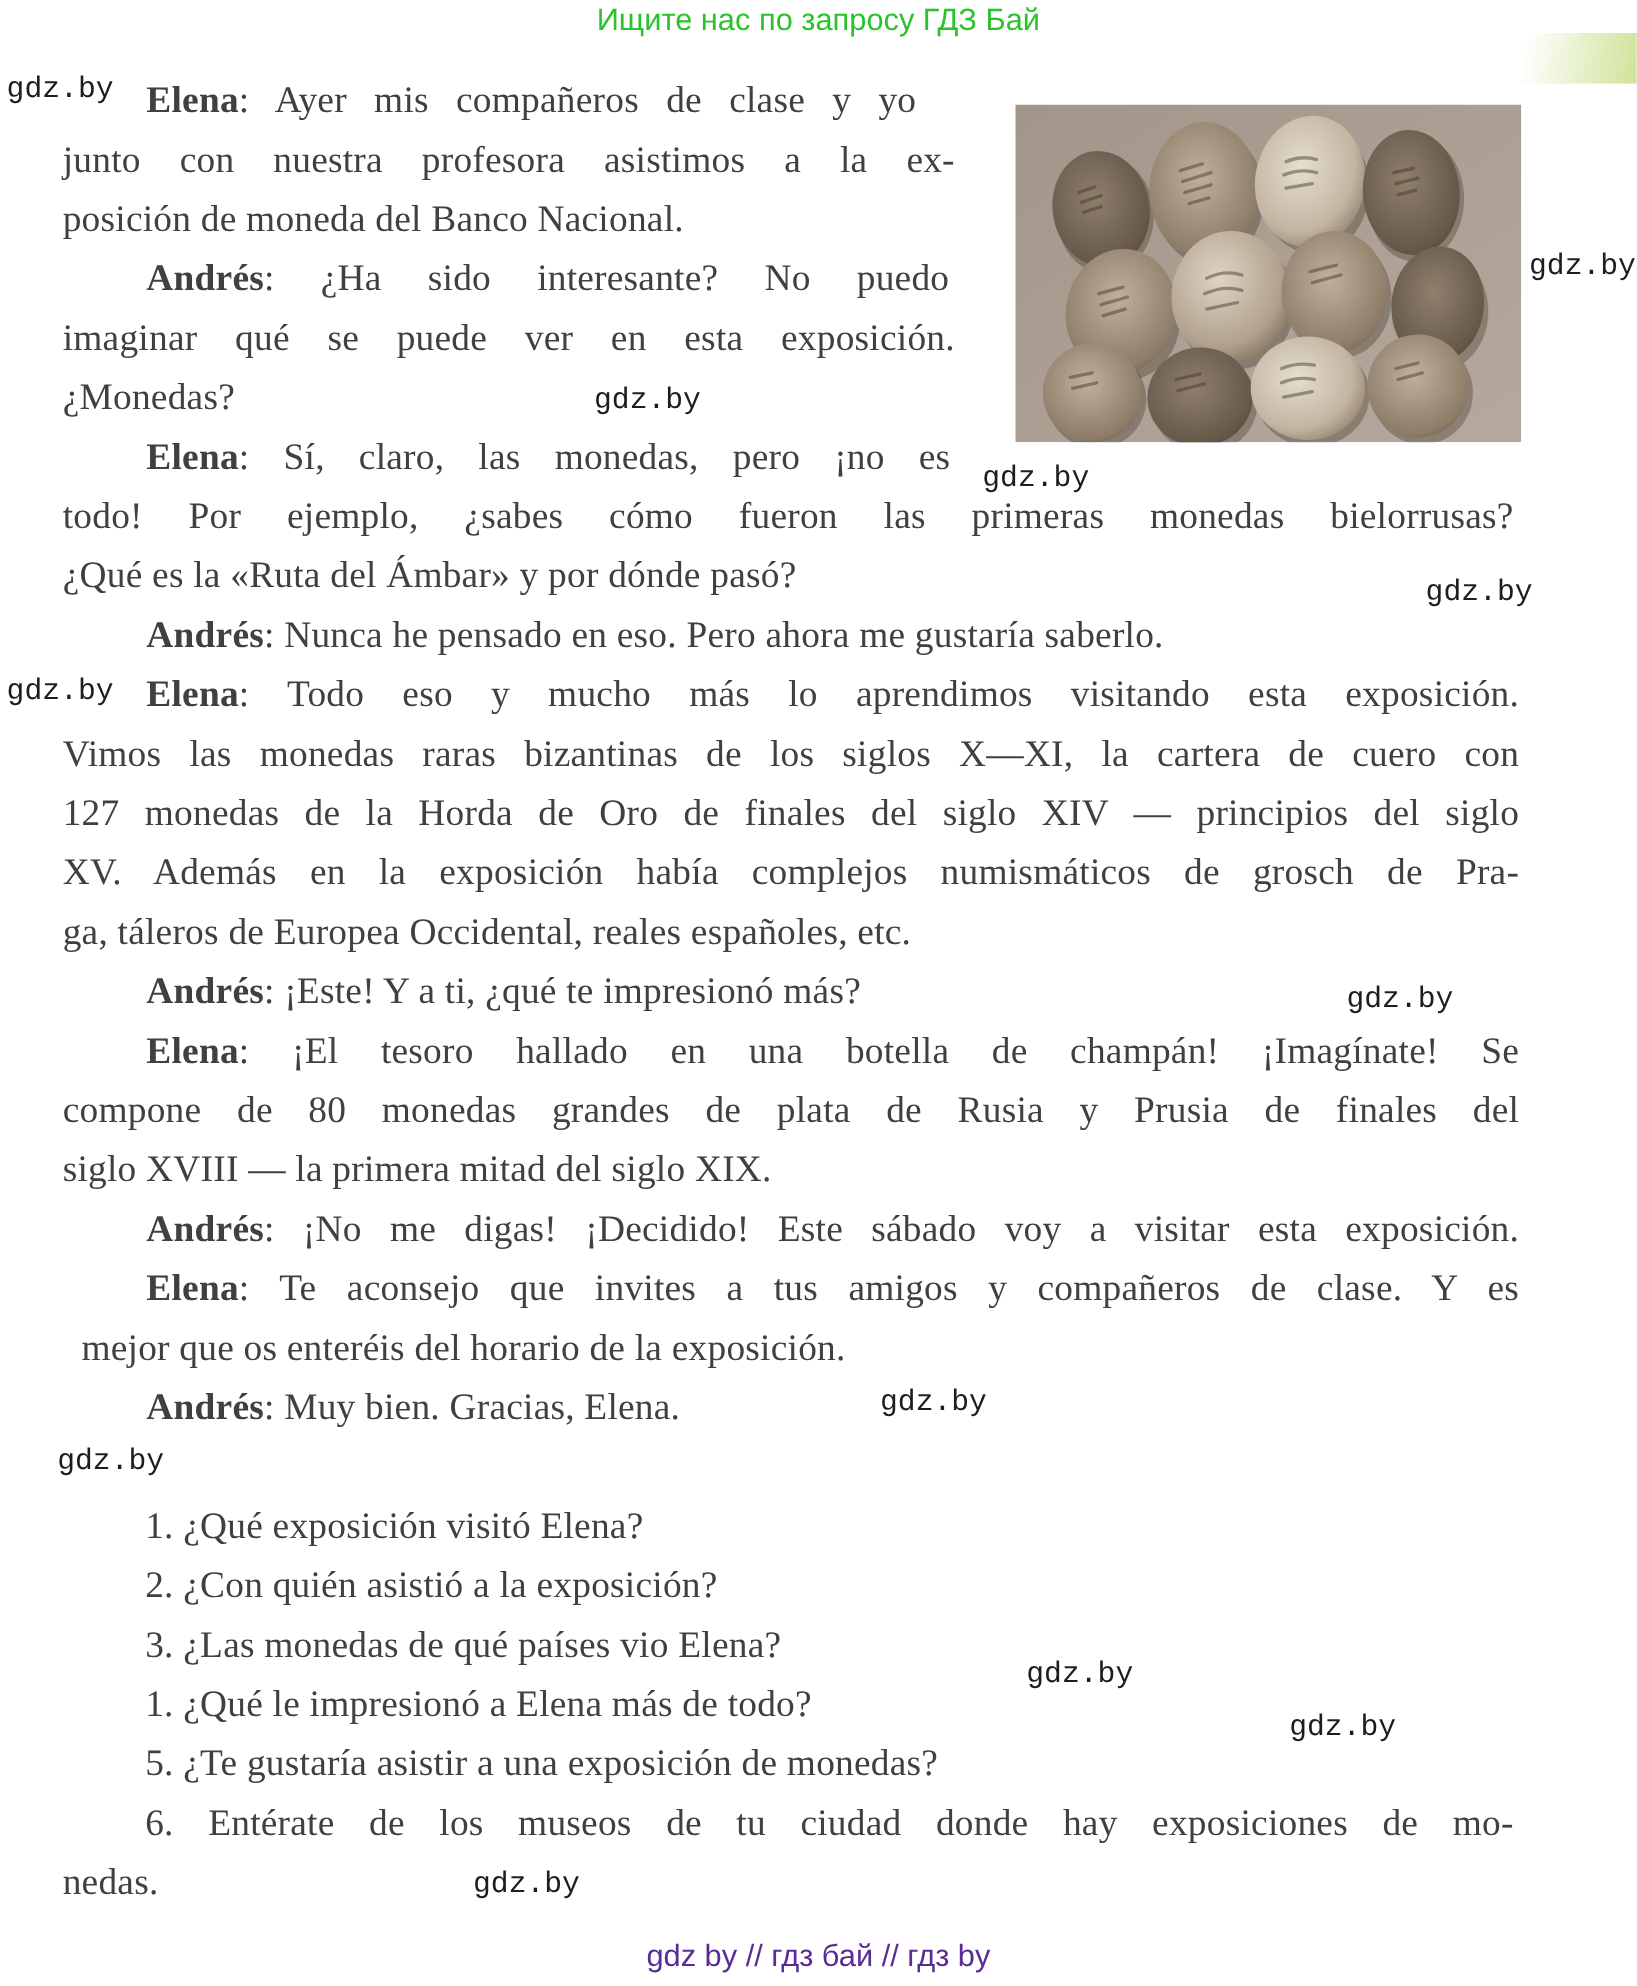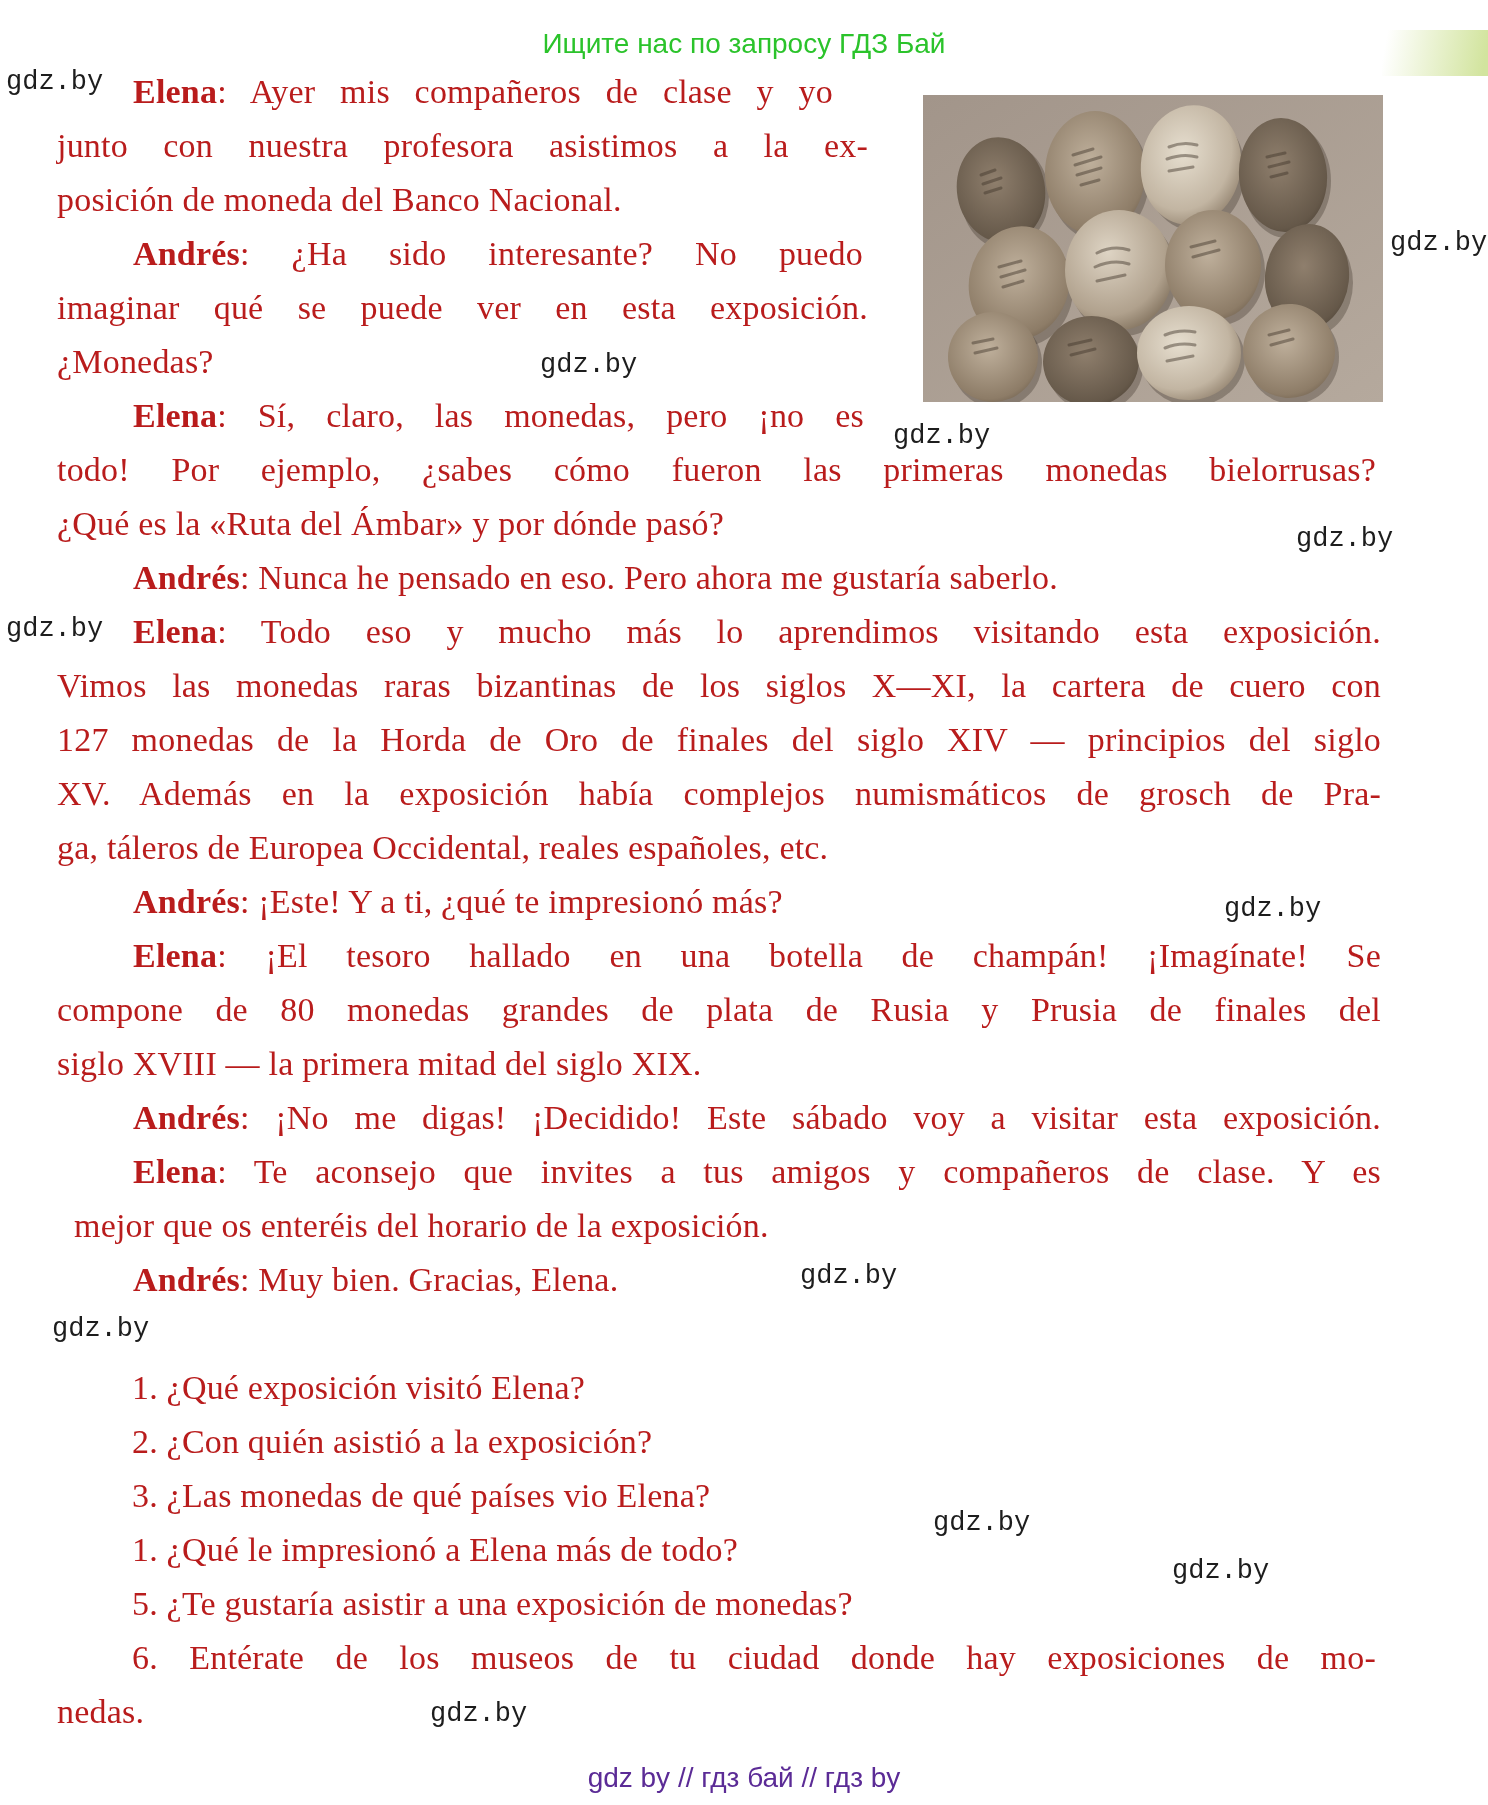--- a/index.html
+++ b/index.html
@@ -1,29 +1,29 @@
 <!DOCTYPE html>
 <html><head>
 <meta charset="utf-8">
 <style>
   html,body{margin:0;padding:0;background:#ffffff;}
   body{width:1488px;height:1805px;position:relative;overflow:hidden;
        font-family:"Liberation Serif",serif;}
   .page{position:absolute;inset:0;background:#ffffff;}
   
-  .ln{position:absolute;font-size:34px;line-height:48px;color:#b91c1c;
+  .ln{position:absolute;font-size:34px;line-height:48px;color:#404040;
       white-space:nowrap;letter-spacing:.2px;}
   .ln b{font-weight:bold;}
   .j{white-space:normal;text-align:justify;text-align-last:justify;}
   
   .wm{position:absolute;font-family:Liberation Mono, monospace;
       font-size:27px;color:#1d1d1d;white-space:nowrap;}
   
   .promo{position:absolute;top:2px;left:0;width:100%;text-align:center;
-         font-family:"Liberation Sans",sans-serif;font-size:28px;color:#2bc32b;margin-top:26px;}
+         font-family:"Liberation Sans",sans-serif;font-size:28px;color:#2bc32b;}
   
   .footer{position:absolute;top:1762px;left:0;width:100%;text-align:center;
           font-family:"Liberation Sans",sans-serif;font-size:28px;color:#5b2b96;}
   
   .grad{position:absolute;left:1382px;top:30px;width:106px;height:46px;
         background:linear-gradient(100deg,#ffffff 5%,#d2e49e 95%);}
   
   .photo{position:absolute;left:923px;top:95px;width:460px;height:307px;display:block;}
 </style>
 </head>

